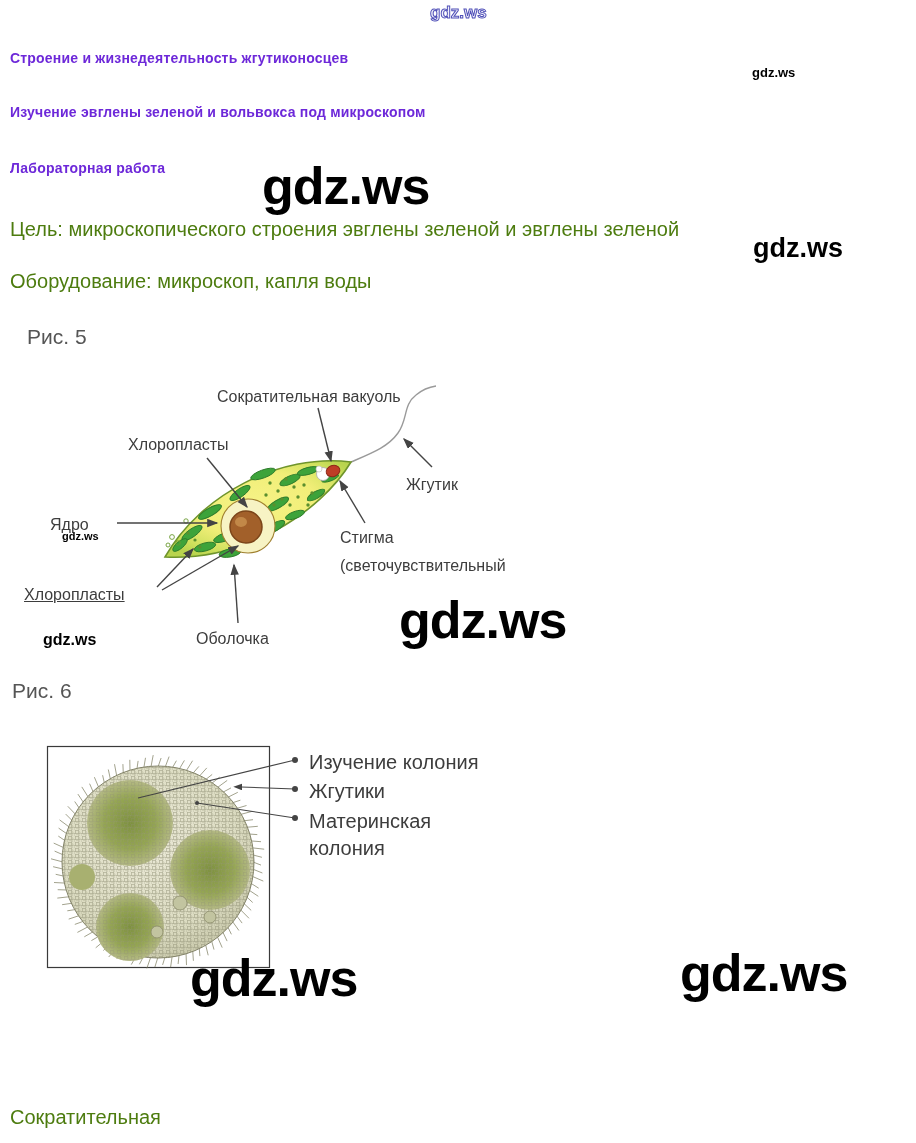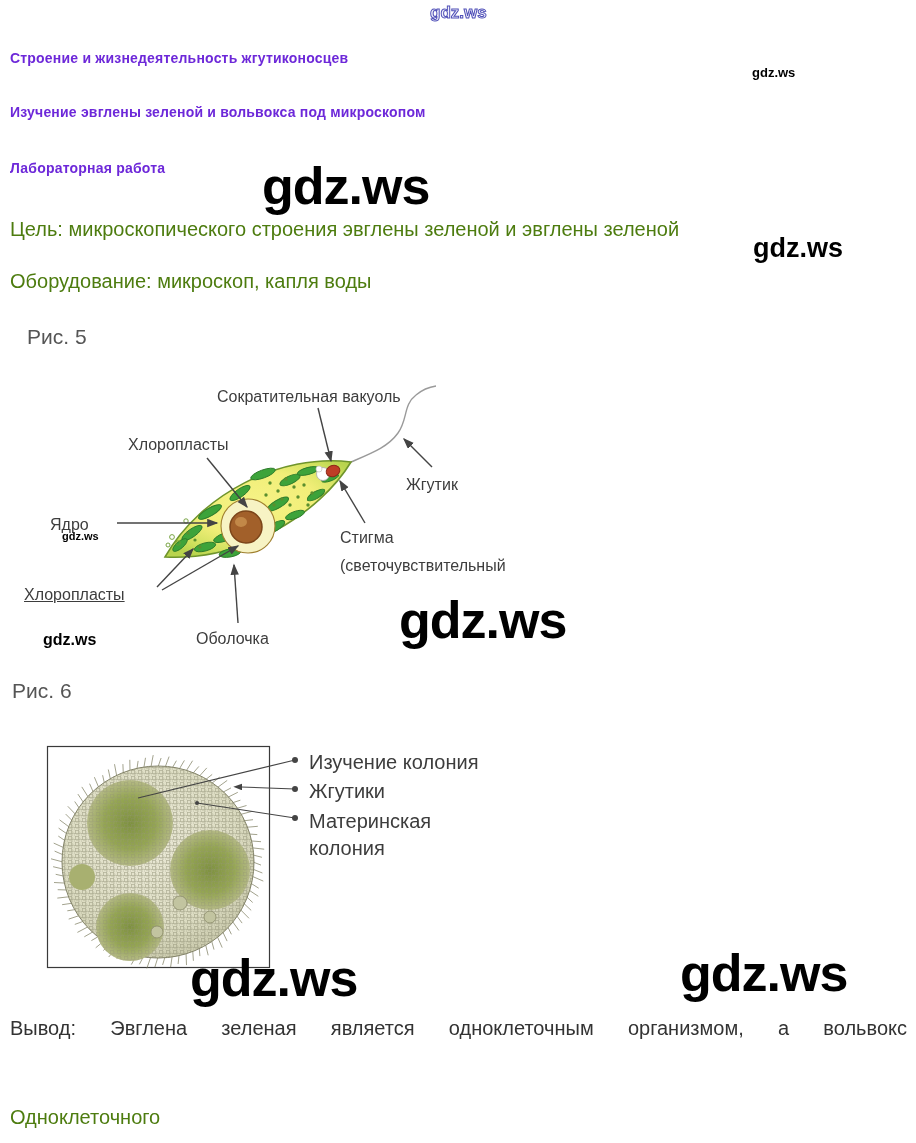--- a/index.html
+++ b/index.html
@@ -290,15 +290,14 @@
 </svg>
 
 <div class="abs lbl6" style="left:309px;top:749px;">Изучение колония</div>
 <div class="abs lbl6" style="left:309px;top:778px;">Жгутики</div>
 <div class="abs lbl6" style="left:309px;top:808px;">
   <div>Материнская</div>
   <div>колония</div>
 </div>
 
 <div class="conclusion" style="top:1008px;">
-  <div class="just">Вывод: Эвглена зеленая является одноклеточным организмом, а вольвокс</div>
 </div>
-<div class="abs body-text" style="left:10px;top:1106px;">Одноклеточного</div>
+<div class="abs body-text" style="left:10px;top:1106px;">Сократительная</div>
 
 </body></html>

